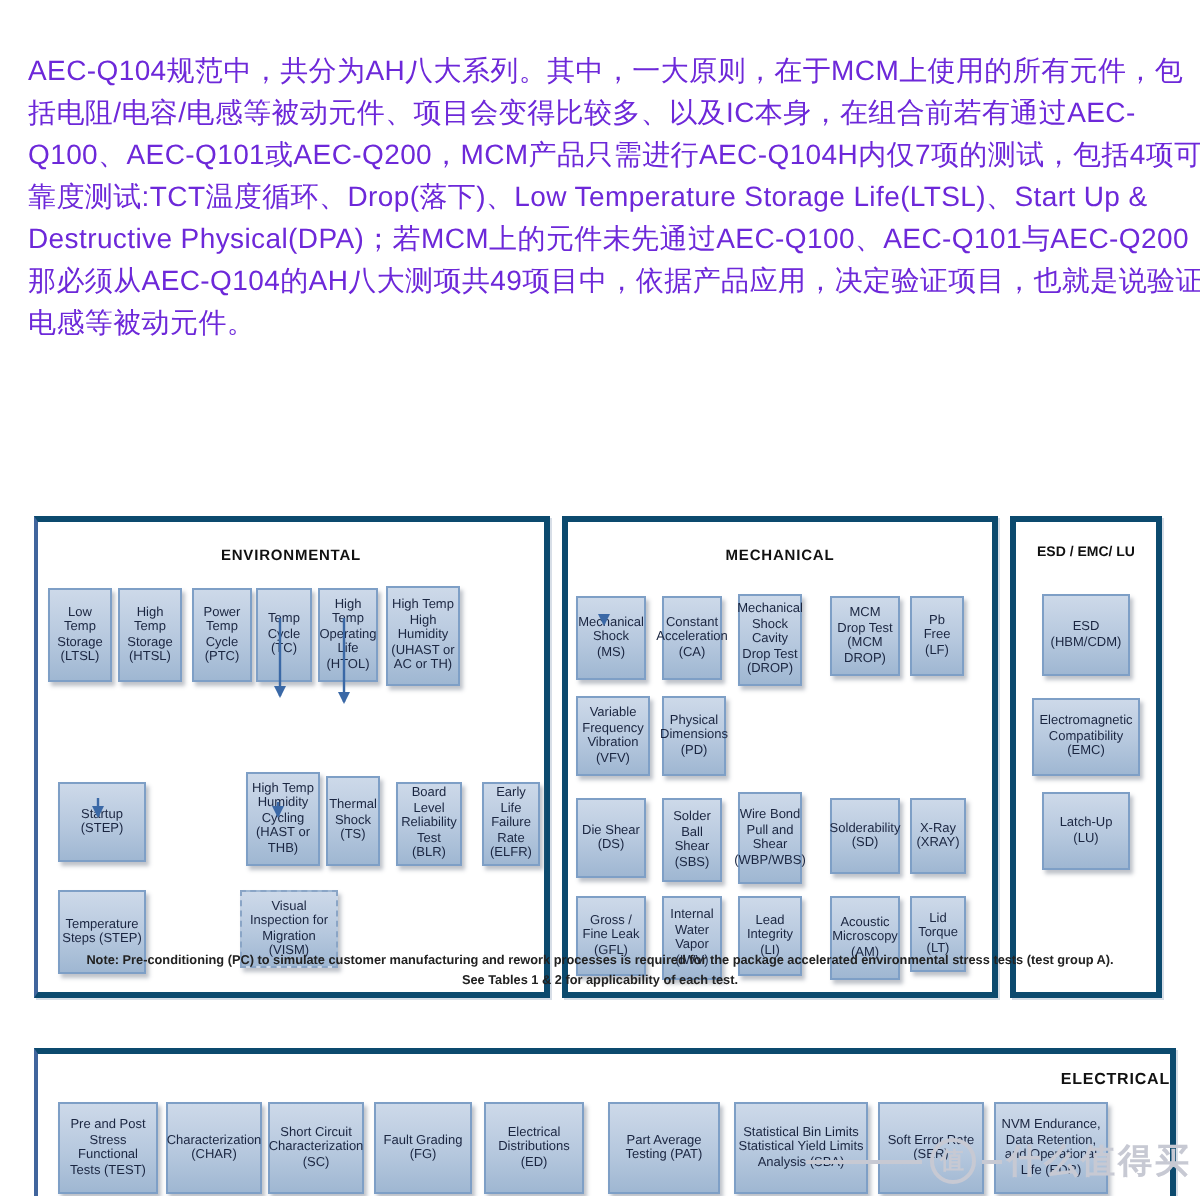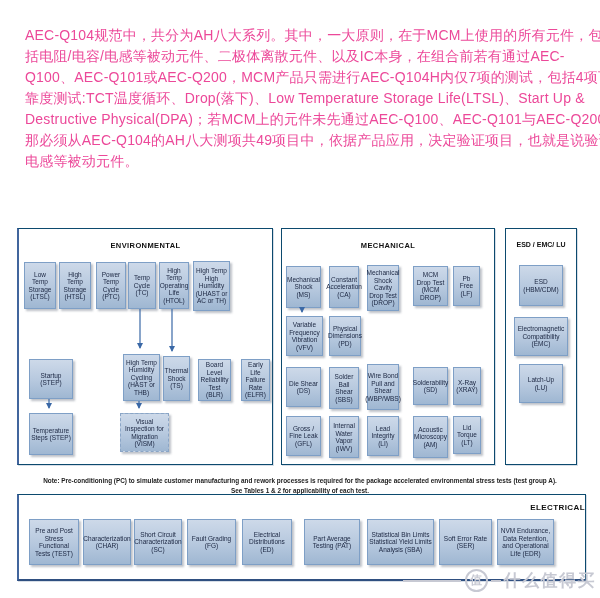--- a/index.html
+++ b/index.html
@@ -1,25 +1,25 @@
 <!DOCTYPE html>
 <html><head>
 <meta charset="utf-8">
 <style>
   html,body{margin:0;padding:0;background:#ffffff;}
   .page{position:relative;width:600px;height:598px;background:#ffffff;overflow:hidden;
         font-family:"Liberation Sans","DejaVu Sans",sans-serif;}
 
   
-  .intro{position:absolute;left:25px;top:25px;width:575px;color:#ec4899;}
+  .intro{position:absolute;left:14px;top:25px;width:575px;color:#6d28d9;}
   .iline{font-size:14px;line-height:21px;white-space:nowrap;letter-spacing:0.2px;}
 
   
-  .panel{position:absolute;border:1px solid #0c4a6e;background:#ffffff;
-         box-shadow:1px 1px 0 rgba(140,160,185,.35);}
+  .panel{position:absolute;border:3px solid #0c4a6e;background:#ffffff;
+         box-shadow:1px 1px 0 rgba(140,160,185,.35);margin-top:30px;}
   .panel.env{left:17px;top:228px;width:253px;height:235px;border-left:2px solid #41659d;}
   .panel.mech{left:281px;top:228px;width:212px;height:235px;}
   .panel.esd{left:505px;top:228px;width:70px;height:235px;}
   .panel.elec{left:17px;top:494px;width:566px;height:84px;border-left:2px solid #41659d;
               border-bottom:2px solid #2f4f80;}
   .ptitle{position:absolute;left:0;right:0;text-align:center;font-weight:bold;color:#111;
           font-size:7.5px;letter-spacing:.4px;}
   .panel.env .ptitle,.panel.mech .ptitle{top:12px;}
   .panel.esd .ptitle{top:12px;font-size:7px;letter-spacing:0;}
   .panel.elec .ptitle{top:8px;font-size:8px;text-align:right;}
@@ -49,21 +49,21 @@
   .wdash{width:10px;height:2px;background:#c7c9d3;margin:0 3px;}
   .wtext{font-size:17px;font-weight:bold;letter-spacing:1.5px;white-space:nowrap;}
 </style>
 </head>
 <body>
 
 <div class="page">
 
   <div class="intro">
     <div class="iline">AEC-Q104规范中，共分为AH八大系列。其中，一大原则，在于MCM上使用的所有元件，包</div>
-    <div class="iline">括电阻/电容/电感等被动元件、二极体离散元件、以及IC本身，在组合前若有通过AEC-</div>
+    <div class="iline">括电阻/电容/电感等被动元件、项目会变得比较多、以及IC本身，在组合前若有通过AEC-</div>
     <div class="iline">Q100、AEC-Q101或AEC-Q200，MCM产品只需进行AEC-Q104H内仅7项的测试，包括4项可</div>
     <div class="iline">靠度测试:TCT温度循环、Drop(落下)、Low Temperature Storage Life(LTSL)、Start Up &amp;</div>
     <div class="iline">Destructive Physical(DPA)；若MCM上的元件未先通过AEC-Q100、AEC-Q101与AEC-Q200，</div>
     <div class="iline">那必须从AEC-Q104的AH八大测项共49项目中，依据产品应用，决定验证项目，也就是说验证</div>
     <div class="iline">电感等被动元件。</div>
   </div>
 
   <div class="panel env">
     <div class="ptitle">ENVIRONMENTAL</div>
     <div class="box" style="left:5px;top:33px;width:32px;height:47px">Low Temp Storage (LTSL)</div>

